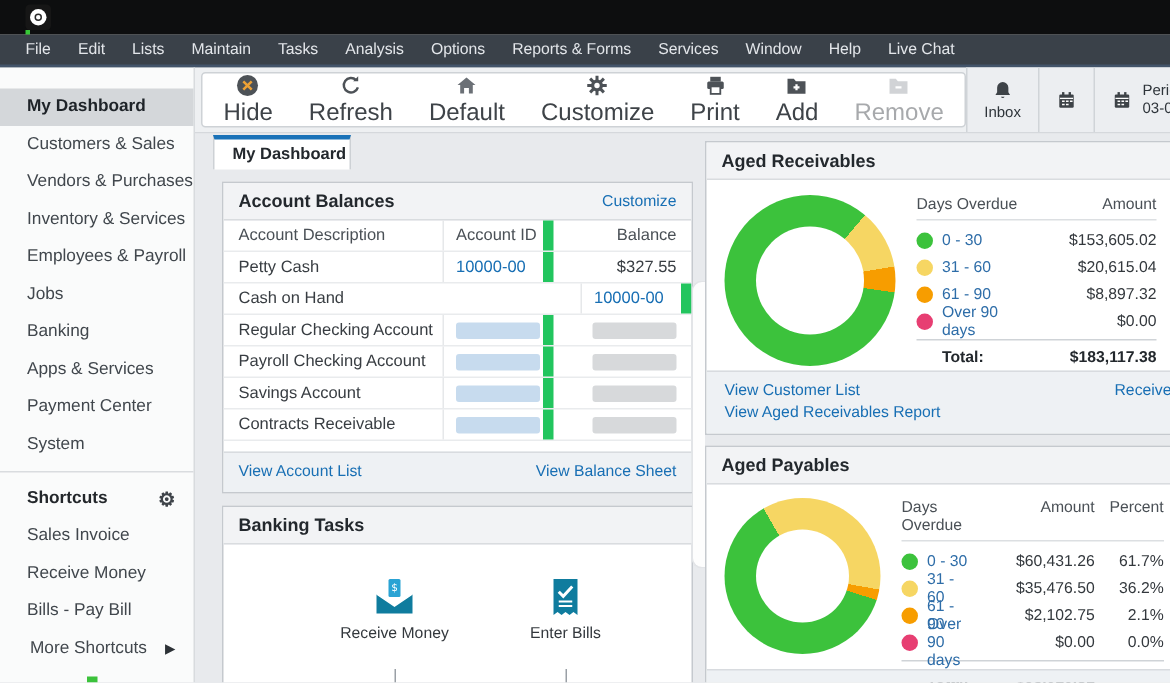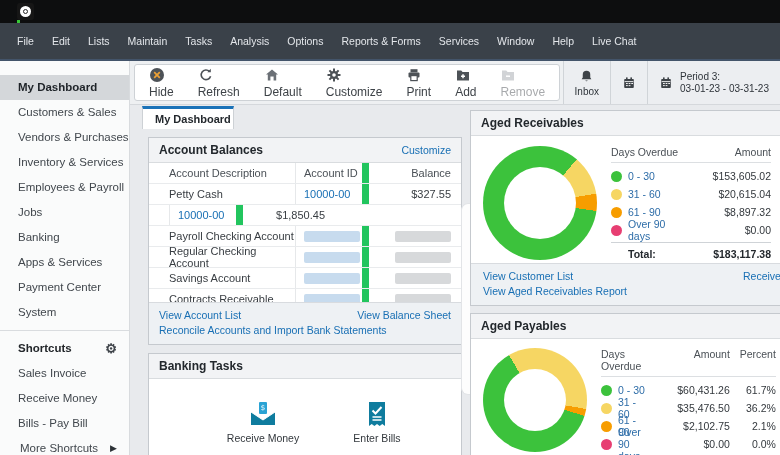--- a/index.html
+++ b/index.html
@@ -7,21 +7,21 @@
     font-family:"Liberation Sans", sans-serif; -webkit-font-smoothing:antialiased; }
 
   
   .titlebar { height:23px; background:#0d0e0f; display:flex; align-items:flex-end; position:relative; }
   .logo-tile { position:absolute; left:17px; top:3px; width:17px; height:17px; background:#161616;
     border-radius:3px; display:flex; align-items:center; justify-content:center; }
   .logo-circle { width:11px; height:11px; background:#fff; border-radius:50%; display:flex; align-items:center; justify-content:center; }
   .logo-inner { width:5px; height:5px; border:1.5px solid #2a2a2a; border-radius:50%; }
   .logo-green-dot { position:absolute; left:17px; top:20px; width:3px; height:3px; background:#37c837; }
 
-  .menubar { height:38px; background:#3a4149; border-bottom:2px solid #43546a;
+  .menubar { height:22px; background:#3a4149; border-bottom:2px solid #43546a;
     display:flex; align-items:center; padding-left:8px; }
   .menu-item { color:#e3e6ea; font-size:10.5px; padding:0 9px; line-height:20px; cursor:default; }
 
   
   .app-body { display:flex; height:410px; }
   .sidebar { width:130px; background:#fafbfb; border-right:1px solid #d8dbde; position:relative; font-size:11.5px; color:#41474d; }
   .side-list { margin-top:14px; }
   .side-item { height:25px; line-height:25px; padding-left:18px; cursor:default; white-space:nowrap; }
   .side-item.selected { background:#d4d7da; color:#1e2328; font-weight:bold; }
   .side-divider { border-top:1px solid #d9dcdf; margin:5px 0; }
@@ -30,21 +30,21 @@
   .side-more { height:25px; line-height:25px; padding-left:20px; display:flex; align-items:center; }
   .side-more .arrow { margin-left:12px; font-size:9px; color:#2c3136; }
   .green-sliver { position:absolute; left:58px; bottom:0; width:7px; height:4px; background:#3bc23b; }
 
   .content { flex:1; display:flex; flex-direction:column; min-width:0; }
 
   
   .toolbar { height:44px; background:#eef0f2; border-bottom:1px solid #d5d8dc; display:flex; align-items:stretch; }
   .tool-group { background:#fff; border:1px solid #ced2d6; border-radius:3px; margin:3px 0 3px 4px;
     display:flex; align-items:center; padding:0 14px; gap:24px; }
-  .tool-btn { display:flex; flex-direction:column; align-items:flex-start; gap:1px; font-size:12px; color:#3e4348; cursor:pointer; }
+  .tool-btn { display:flex; flex-direction:column; align-items:center; gap:1px; font-size:16px; color:#3e4348; cursor:pointer; }
   .tool-btn.disabled { opacity:.45; cursor:default; }
   .tool-icon { height:17px; display:flex; align-items:center; justify-content:center; }
   .tool-right { margin-left:auto; display:flex; align-items:stretch; }
   .tool-section { border-left:1px solid #d0d4d8; display:flex; align-items:center; padding:0 11px; gap:7px;
     font-size:10px; color:#2e343a; cursor:pointer; background:#eceef1; }
   .tool-section.col { flex-direction:column; justify-content:center; gap:1px; }
   .tool-two-line { line-height:12px; white-space:nowrap; }
 
   
   .dashboard { flex:1; position:relative; background:#e8eaed; overflow:hidden; }
@@ -54,21 +54,21 @@
 
   .panel { position:absolute; background:#fff; border:1px solid #c5c9ce; }
   .panel-header { height:25px; background:#f2f3f5; border-bottom:1px solid #d9dcdf;
     display:flex; align-items:center; padding:0 10px; font-size:12px; font-weight:bold; color:#23282d; }
   .link { color:#186fb4; text-decoration:none; cursor:pointer; }
   .panel-header .link { margin-left:auto; font-weight:normal; font-size:10.5px; }
 
   
   #account-balances { left:18px; top:32px; width:314px; height:208px; overflow:hidden; }
   .tbl-row { display:flex; align-items:stretch; height:21px; border-bottom:1px solid #e9ebed;
-    font-size:11px; color:#383d42; padding-left:20px; }
+    font-size:11px; color:#383d42; padding-left:10px; }
   .tbl-row.head { color:#4a5056; }
   .cell { display:flex; align-items:center; }
   .c-desc { flex:1; }
   .c-id { width:74px; border-left:1px solid #e6e8ea; border-right:7px solid #22c55e; padding-left:8px; }
   .c-bal { width:92px; justify-content:flex-end; padding-right:10px; }
   .pill { height:11px; width:56px; border-radius:2px; }
   .pill.blue { background:#c7dbee; }
   .pill.gray { background:#d7d9db; }
   .panel-footer { position:absolute; left:0; right:0; bottom:0; background:#eef1f4; border-top:1px solid #d8dbdf;
     padding:5px 10px 6px; font-size:10.5px; line-height:15px; }
@@ -301,36 +301,36 @@
           <span class="cell c-bal">Balance</span>
         </div>
         <div class="tbl-row">
           <span class="cell c-desc">Petty Cash</span>
           <span class="cell c-id">
               <span class="link">10000-00</span>
             </span>
           <span class="cell c-bal">$327.55</span>
         </div>
         <div class="tbl-row">
+          <span class="cell c-desc">Cash on Hand</span>
           <span class="cell c-id">
               <span class="link">10000-00</span>
             </span>
-          <span class="cell c-bal">$1,850.45</span>
-        </div>
-        <div class="tbl-row">
-          <span class="cell c-desc">Payroll Checking Account</span>
+        </div>
+        <div class="tbl-row">
+          <span class="cell c-desc">Regular Checking Account</span>
           <span class="cell c-id">
               <span class="pill blue"></span>
             </span>
           <span class="cell c-bal">
               <span class="pill gray"></span>
             </span>
         </div>
         <div class="tbl-row">
-          <span class="cell c-desc">Regular Checking Account</span>
+          <span class="cell c-desc">Payroll Checking Account</span>
           <span class="cell c-id">
               <span class="pill blue"></span>
             </span>
           <span class="cell c-bal">
               <span class="pill gray"></span>
             </span>
         </div>
         <div class="tbl-row">
           <span class="cell c-desc">Savings Account</span>
           <span class="cell c-id">
@@ -347,21 +347,20 @@
             </span>
           <span class="cell c-bal">
               <span class="pill gray"></span>
             </span>
         </div>
         <div class="panel-footer">
           <div class="foot-line">
             <span class="link">View Account List</span>
             <span class="link">View Balance Sheet</span>
           </div>
-          <div><span class="link">Reconcile Accounts and Import Bank Statements</span></div>
         </div>
       </div>
 
       <div class="panel" id="banking-tasks">
         <div class="panel-header">
           <span>Banking Tasks</span>
         </div>
         <div class="tasks">
           <div class="task">
             <span>

